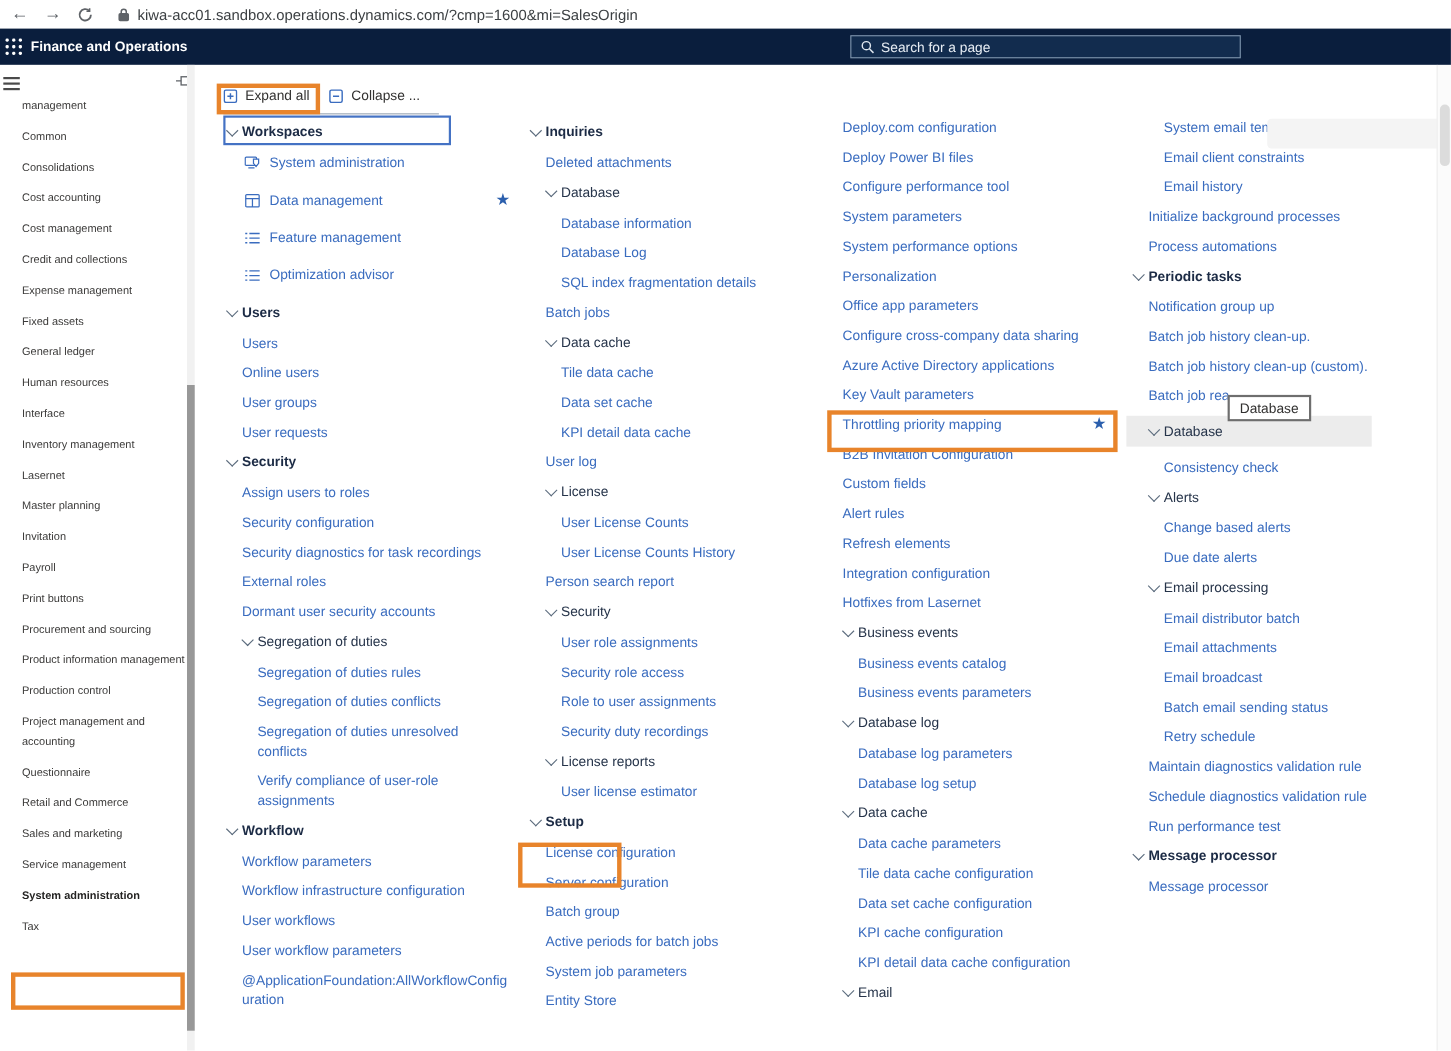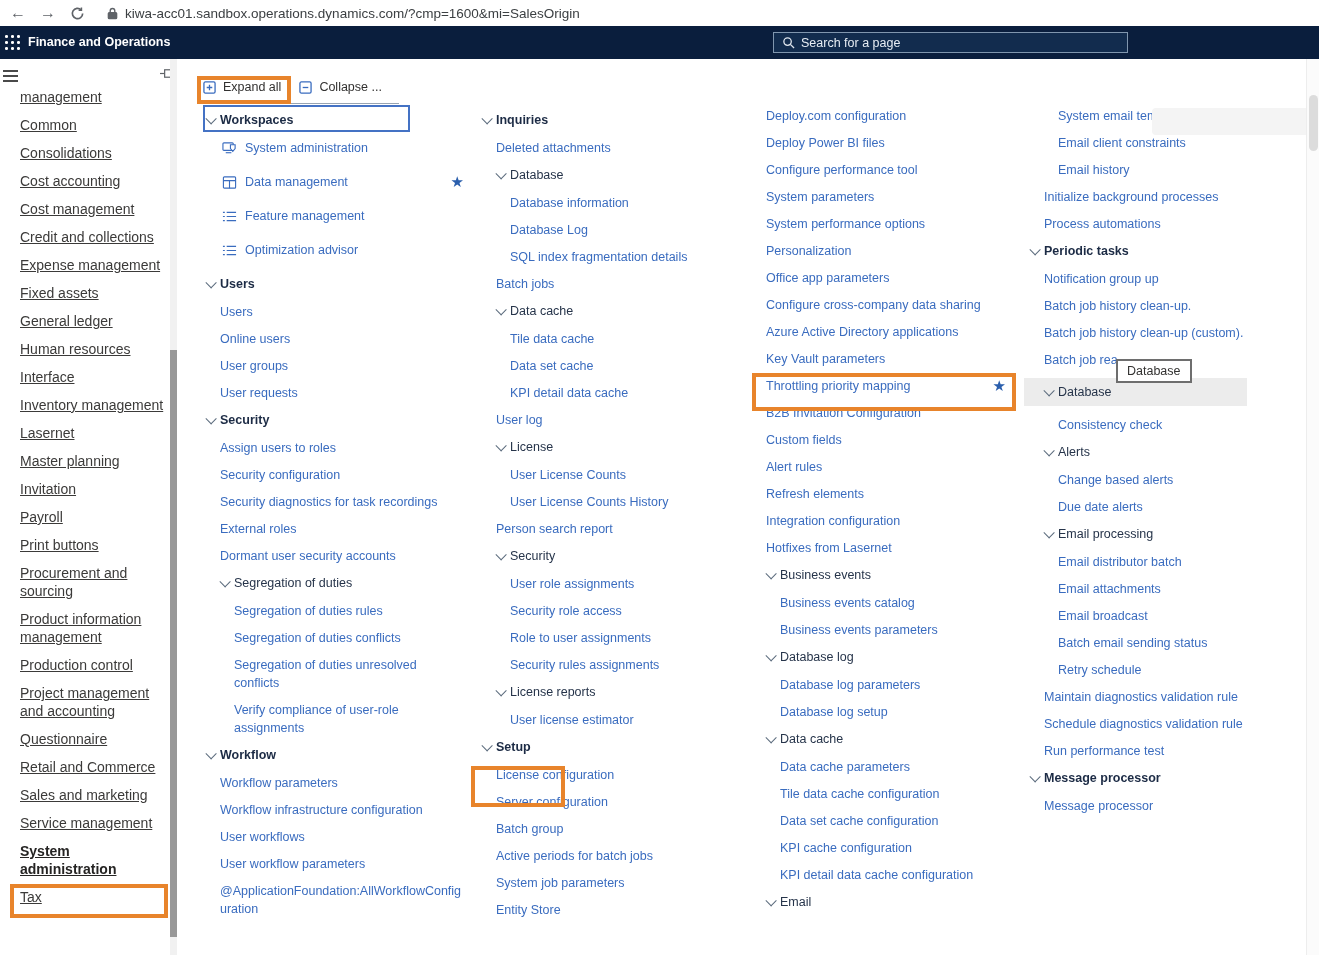--- a/index.html
+++ b/index.html
@@ -24,21 +24,21 @@
   .app-title { position:absolute; left:28px; top:9px; color:#fff; font-size:12.5px; font-weight:700; }
   .searchbox { position:absolute; left:773px; top:6px; width:355px; height:21px;
     background:#122c4e; border:1px solid #8096ae; display:flex; align-items:center; padding:0 8px; gap:6px; }
   .searchbox .ph { color:#e7edf4; font-size:12.5px; }
   
   .sidebar { position:absolute; left:0; top:59px; width:178px; height:896px; background:#fff; }
   .hamb { position:absolute; left:3px; top:11px; width:15px; cursor:pointer; }
   .hamb i { display:block; height:2px; background:#4a4a4a; margin-bottom:3px; }
   .pin { position:absolute; left:159px; top:8px; cursor:pointer; }
   .sb-list { position:absolute; left:0; top:29px; width:168px; padding-left:20px; }
-  .sb-item { font-size:14px; color:#3b3a39; line-height:18px; margin-bottom:10px; width:148px; cursor:pointer;text-decoration:underline; }
+  .sb-item { font-size:10px; color:#3b3a39; line-height:18px; margin-bottom:10px; width:148px; cursor:pointer; }
   .sb-item.active { font-weight:700; color:#252423; }
   .side-scroll { position:absolute; left:170px; top:0; width:7px; height:896px; background:#f1f1f1; }
   .side-scroll .thumb { position:absolute; left:0; top:291px; width:7px; height:587px; background:#989898; }
   
   .menu { position:absolute; left:178px; top:59px; width:1128px; height:896px; background:#fff; }
   .toolbar { position:absolute; left:25px; top:21px; display:flex; align-items:center; }
   .tbtn { display:inline-flex; align-items:center; gap:7px; font-size:12.5px; color:#323130;
     margin-right:18px; cursor:pointer; }
   .toolbar-line { position:absolute; left:25px; top:44px; width:196px; border-top:1px solid #98a4b2; }
   .col { position:absolute; top:48px; }
@@ -268,21 +268,21 @@
       <div class="row lnk" style="padding-left: 28px;">KPI detail data cache</div>
       <div class="row lnk" style="padding-left: 14px;">User log</div>
       <div class="row sub" style="padding-left: 14px;"><span class="chev"></span><span>License</span></div>
       <div class="row lnk" style="padding-left: 28px;">User License Counts</div>
       <div class="row lnk" style="padding-left: 28px;">User License Counts History</div>
       <div class="row lnk" style="padding-left: 14px;">Person search report</div>
       <div class="row sub" style="padding-left: 14px;"><span class="chev"></span><span>Security</span></div>
       <div class="row lnk" style="padding-left: 28px;">User role assignments</div>
       <div class="row lnk" style="padding-left: 28px;">Security role access</div>
       <div class="row lnk" style="padding-left: 28px;">Role to user assignments</div>
-      <div class="row lnk" style="padding-left: 28px;">Security rules assignments</div>
+      <div class="row lnk" style="padding-left: 28px;">Security duty recordings</div>
       <div class="row sub" style="padding-left: 14px;"><span class="chev"></span><span>License reports</span></div>
       <div class="row lnk" style="padding-left: 28px;">User license estimator</div>
       <div class="row hdr" style="padding-left: 0px;"><span class="chev"></span><span>Setup</span></div>
       <div class="row lnk" style="padding-left: 14px;">License configuration</div>
       <div class="row lnk" style="padding-left: 14px;">Server configuration</div>
       <div class="row lnk" style="padding-left: 14px;">Batch group</div>
       <div class="row lnk" style="padding-left: 14px;">Active periods for batch jobs</div>
       <div class="row lnk" style="padding-left: 14px;">System job parameters</div>
       <div class="row lnk" style="padding-left: 14px;">Entity Store</div>
     </div>

